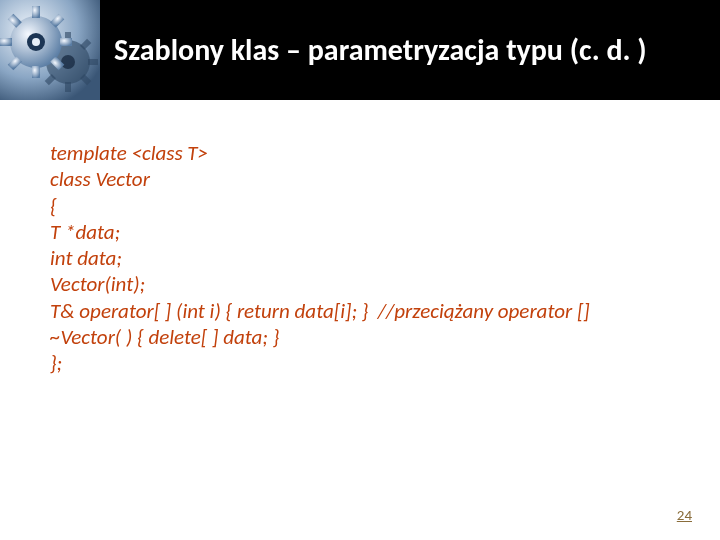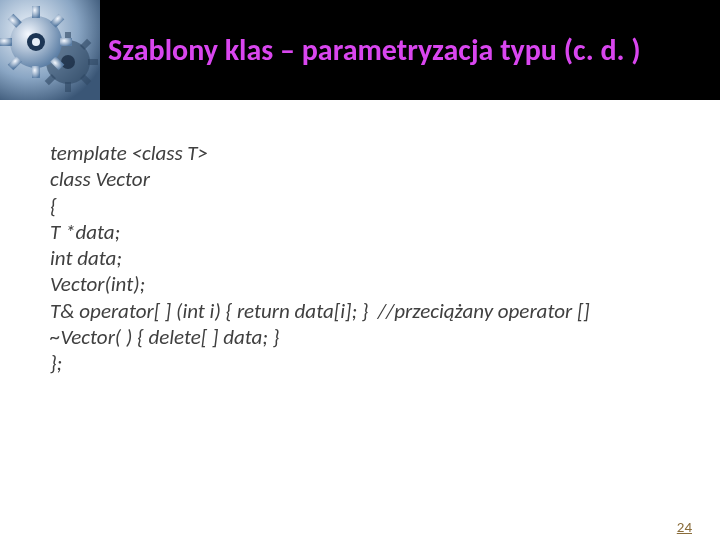--- a/index.html
+++ b/index.html
@@ -25,40 +25,40 @@
     height: 100px;
   }
   .header-icon {
     width: 100px;
     height: 100px;
     flex: 0 0 100px;
     position: relative;
     overflow: hidden;
   }
   .header-title {
-    color: #d946ef;
+    color: #ffffff;
     font-size: 30px;
     font-weight: 600;
     line-height: 1.15;
-    padding-left: 8px;
+    padding-left: 14px;
     padding-right: 20px;
   }
   .body {
     padding: 40px 40px 0 50px;
   }
   .code-line {
     font-style: italic;
     font-size: 21px;
-    color: #404040;
+    color: #c2410c;
     line-height: 1.25;
     white-space: pre-wrap;
   }
   .page-number {
     position: absolute;
-    bottom: 4px;
+    bottom: 16px;
     right: 28px;
     font-size: 15px;
     color: #8a6d3b;
     text-decoration: underline;
   }
 </style>
 </head>
 <body>
 <div class="slide">
 

